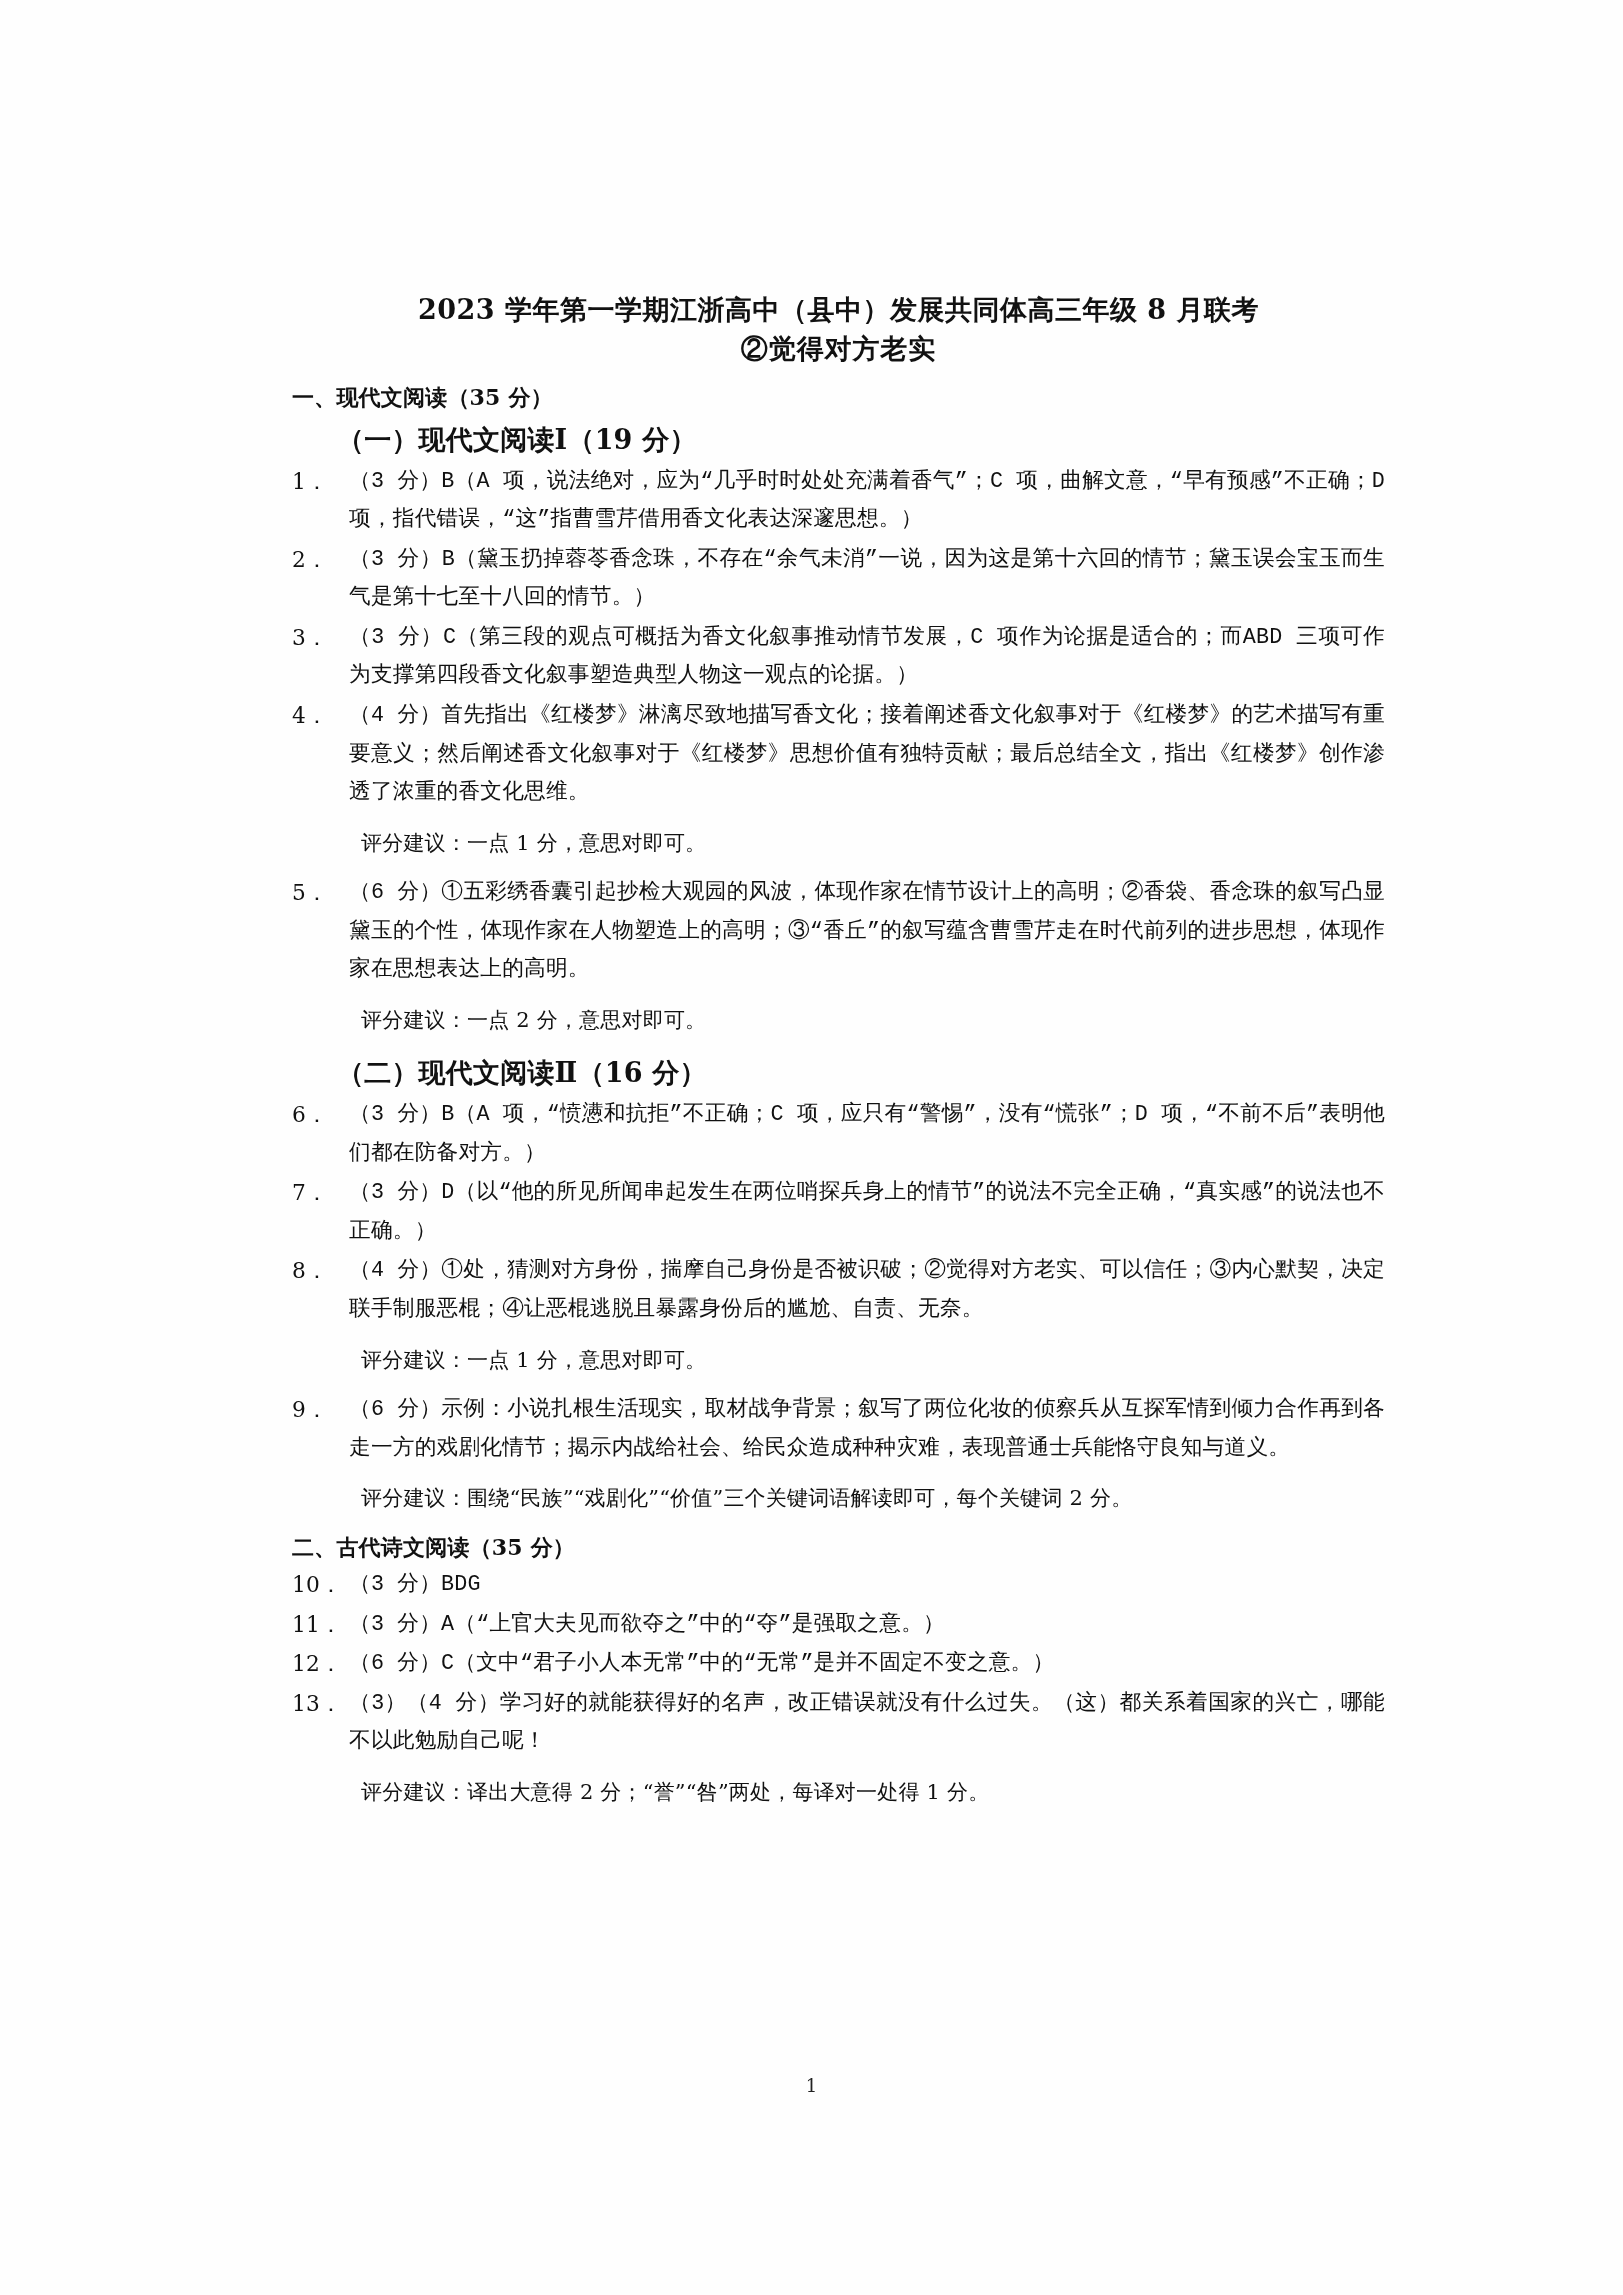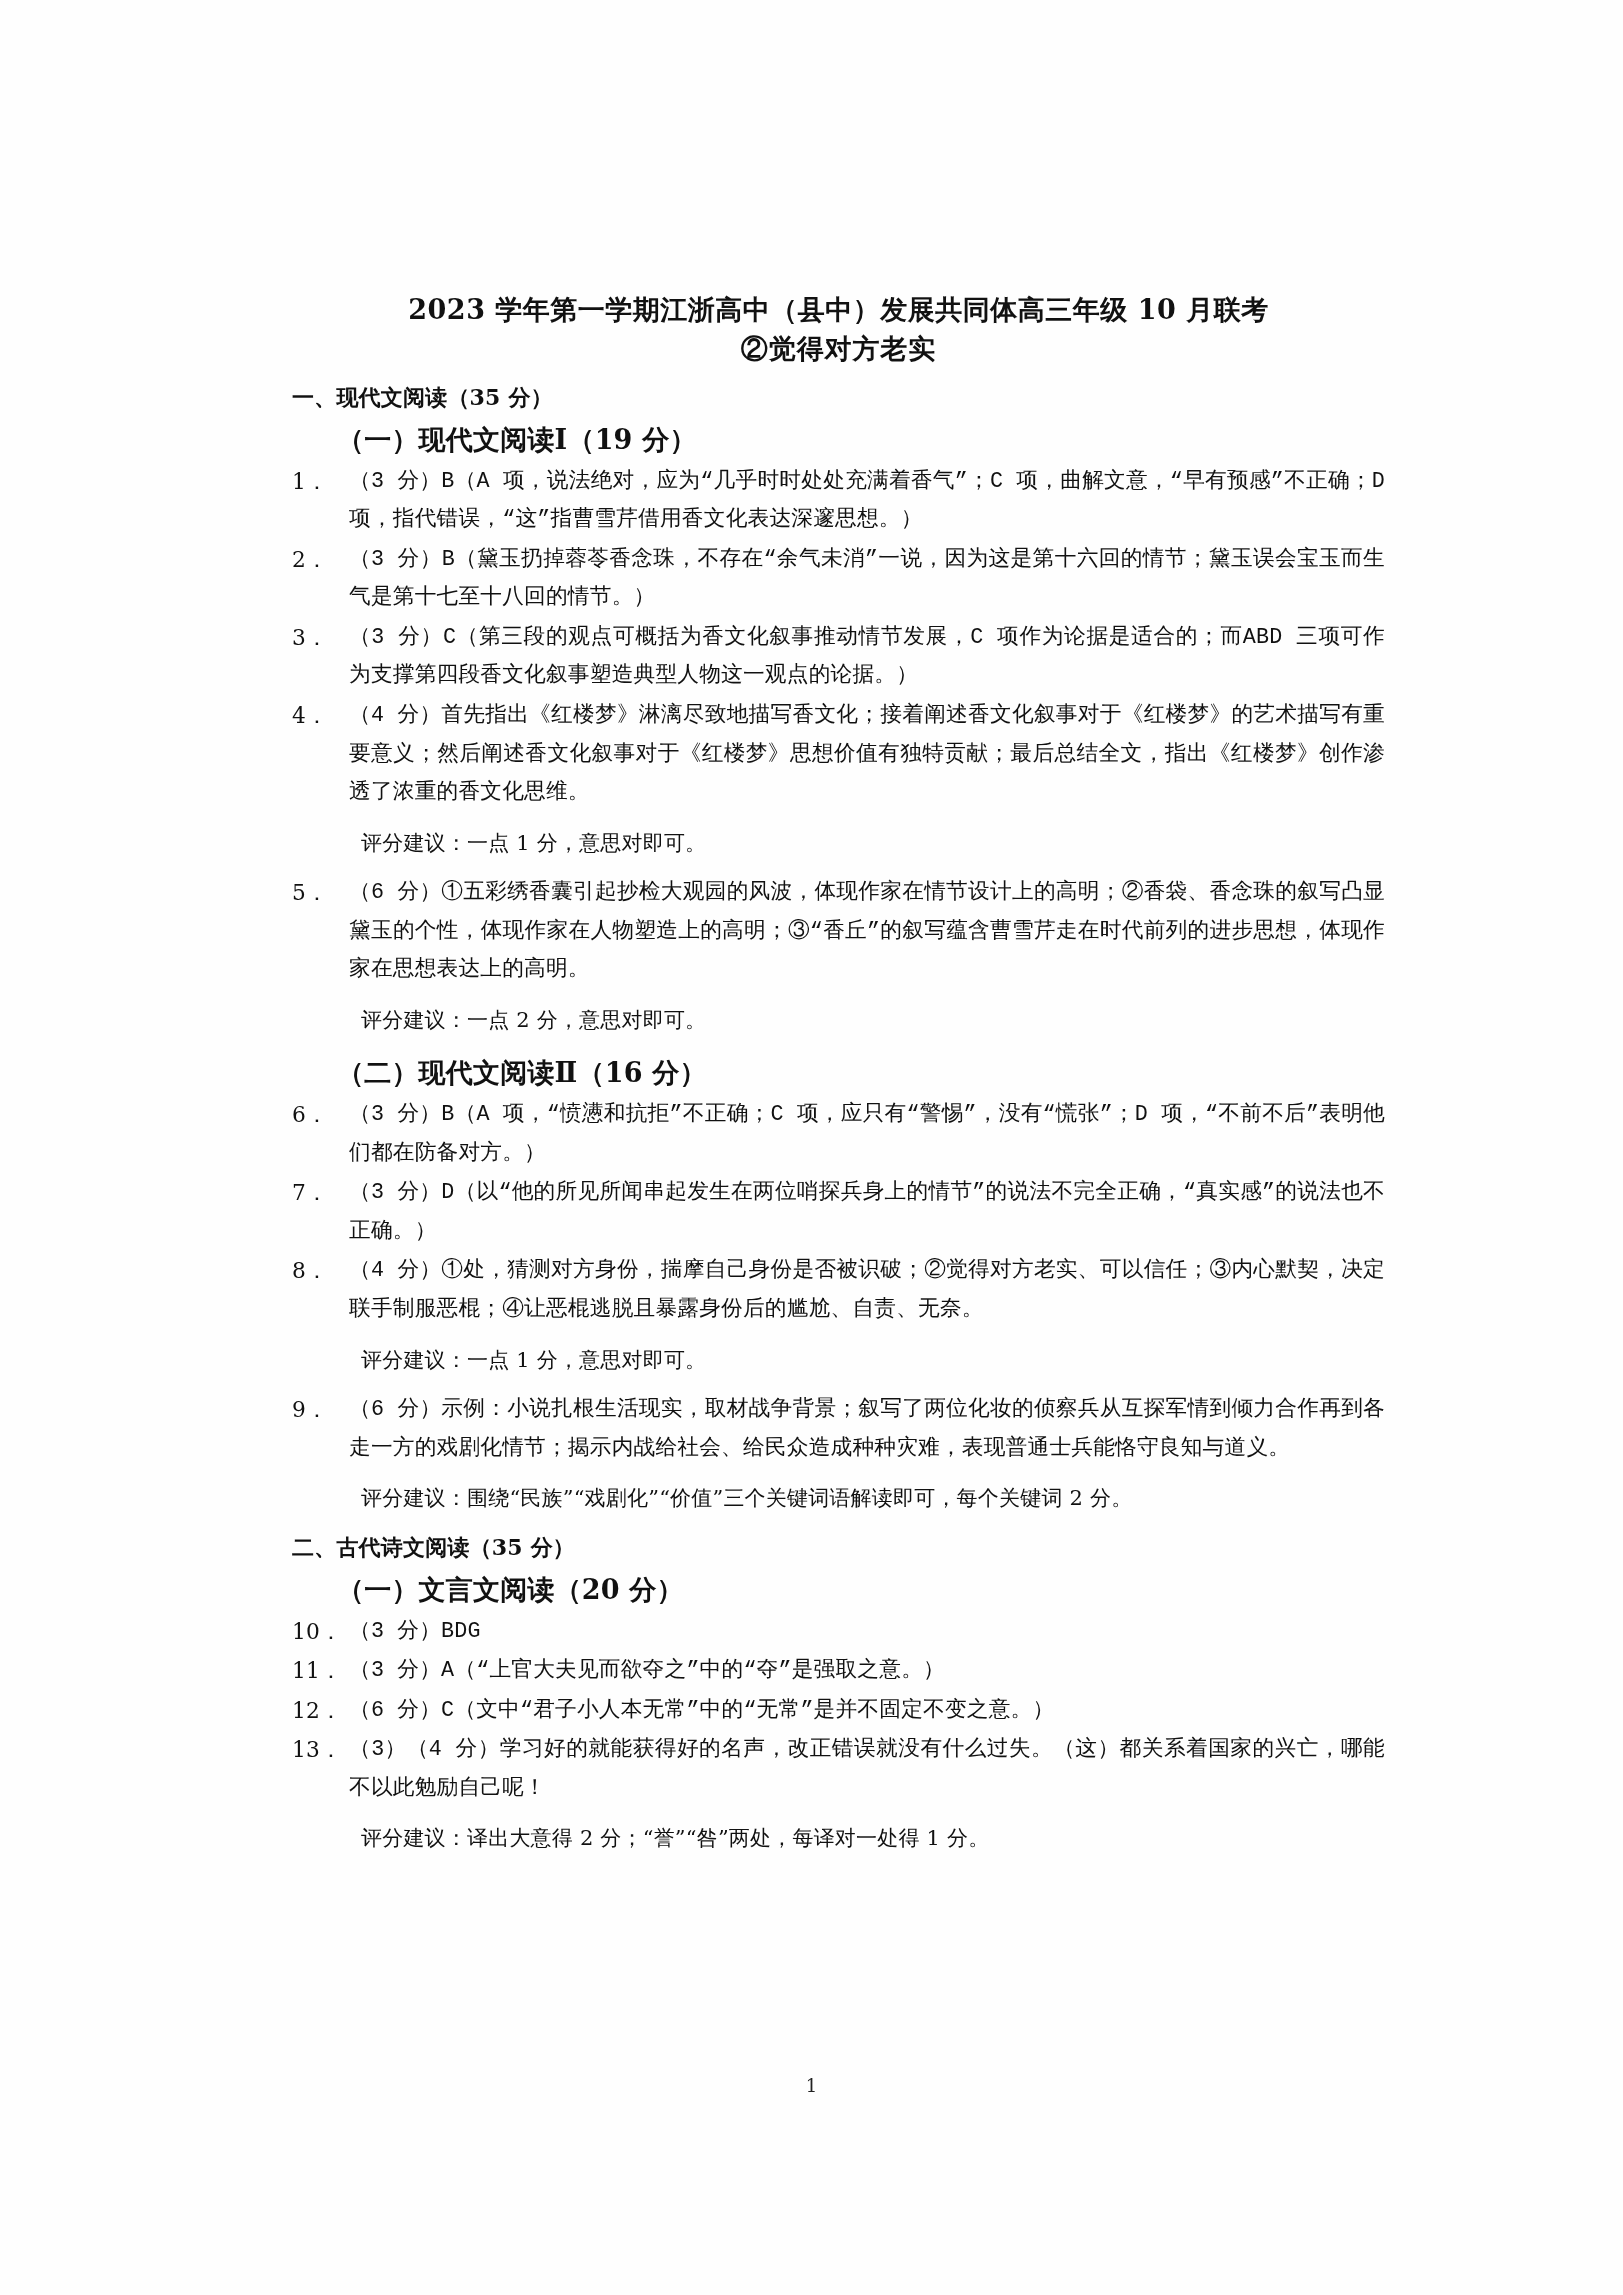--- a/index.html
+++ b/index.html
@@ -110,21 +110,21 @@
     color: #222;
   }
 </style>
 </head>
 <body>
 
 <div class="page">
 
   <div class="content">
 
-    <div class="doc-title">2023 学年第一学期江浙高中（县中）发展共同体高三年级 10 月联考</div>
+    <div class="doc-title">2023 学年第一学期江浙高中（县中）发展共同体高三年级 8 月联考</div>
     <div class="doc-subtitle">②觉得对方老实</div>
 
     <div class="sec-h1">一、现代文阅读（35 分）</div>
     <div class="sec-h2">（一）现代文阅读Ⅰ（19 分）</div>
 
     <div class="ans">
       <div class="ans-num">1．</div>
       <div class="ans-body">（3 分）B（A 项，说法绝对，应为“几乎时时处处充满着香气”；C 项，曲解文意，“早有预感”不正确；D 项，指代错误，“这”指曹雪芹借用香文化表达深邃思想。）</div>
     </div>
 
@@ -168,21 +168,20 @@
     </div>
     <div class="note">评分建议：一点 1 分，意思对即可。</div>
 
     <div class="ans">
       <div class="ans-num">9．</div>
       <div class="ans-body">（6 分）示例：小说扎根生活现实，取材战争背景；叙写了两位化妆的侦察兵从互探军情到倾力合作再到各走一方的戏剧化情节；揭示内战给社会、给民众造成种种灾难，表现普通士兵能恪守良知与道义。</div>
     </div>
     <div class="note">评分建议：围绕“民族”“戏剧化”“价值”三个关键词语解读即可，每个关键词 2 分。</div>
 
     <div class="sec-h1">二、古代诗文阅读（35 分）</div>
-    <div class="sec-h2">（一）文言文阅读（20 分）</div>
 
     <div class="ans">
       <div class="ans-num">10．</div>
       <div class="ans-body">（3 分）BDG</div>
     </div>
 
     <div class="ans">
       <div class="ans-num">11．</div>
       <div class="ans-body">（3 分）A（“上官大夫见而欲夺之”中的“夺”是强取之意。）</div>
     </div>

